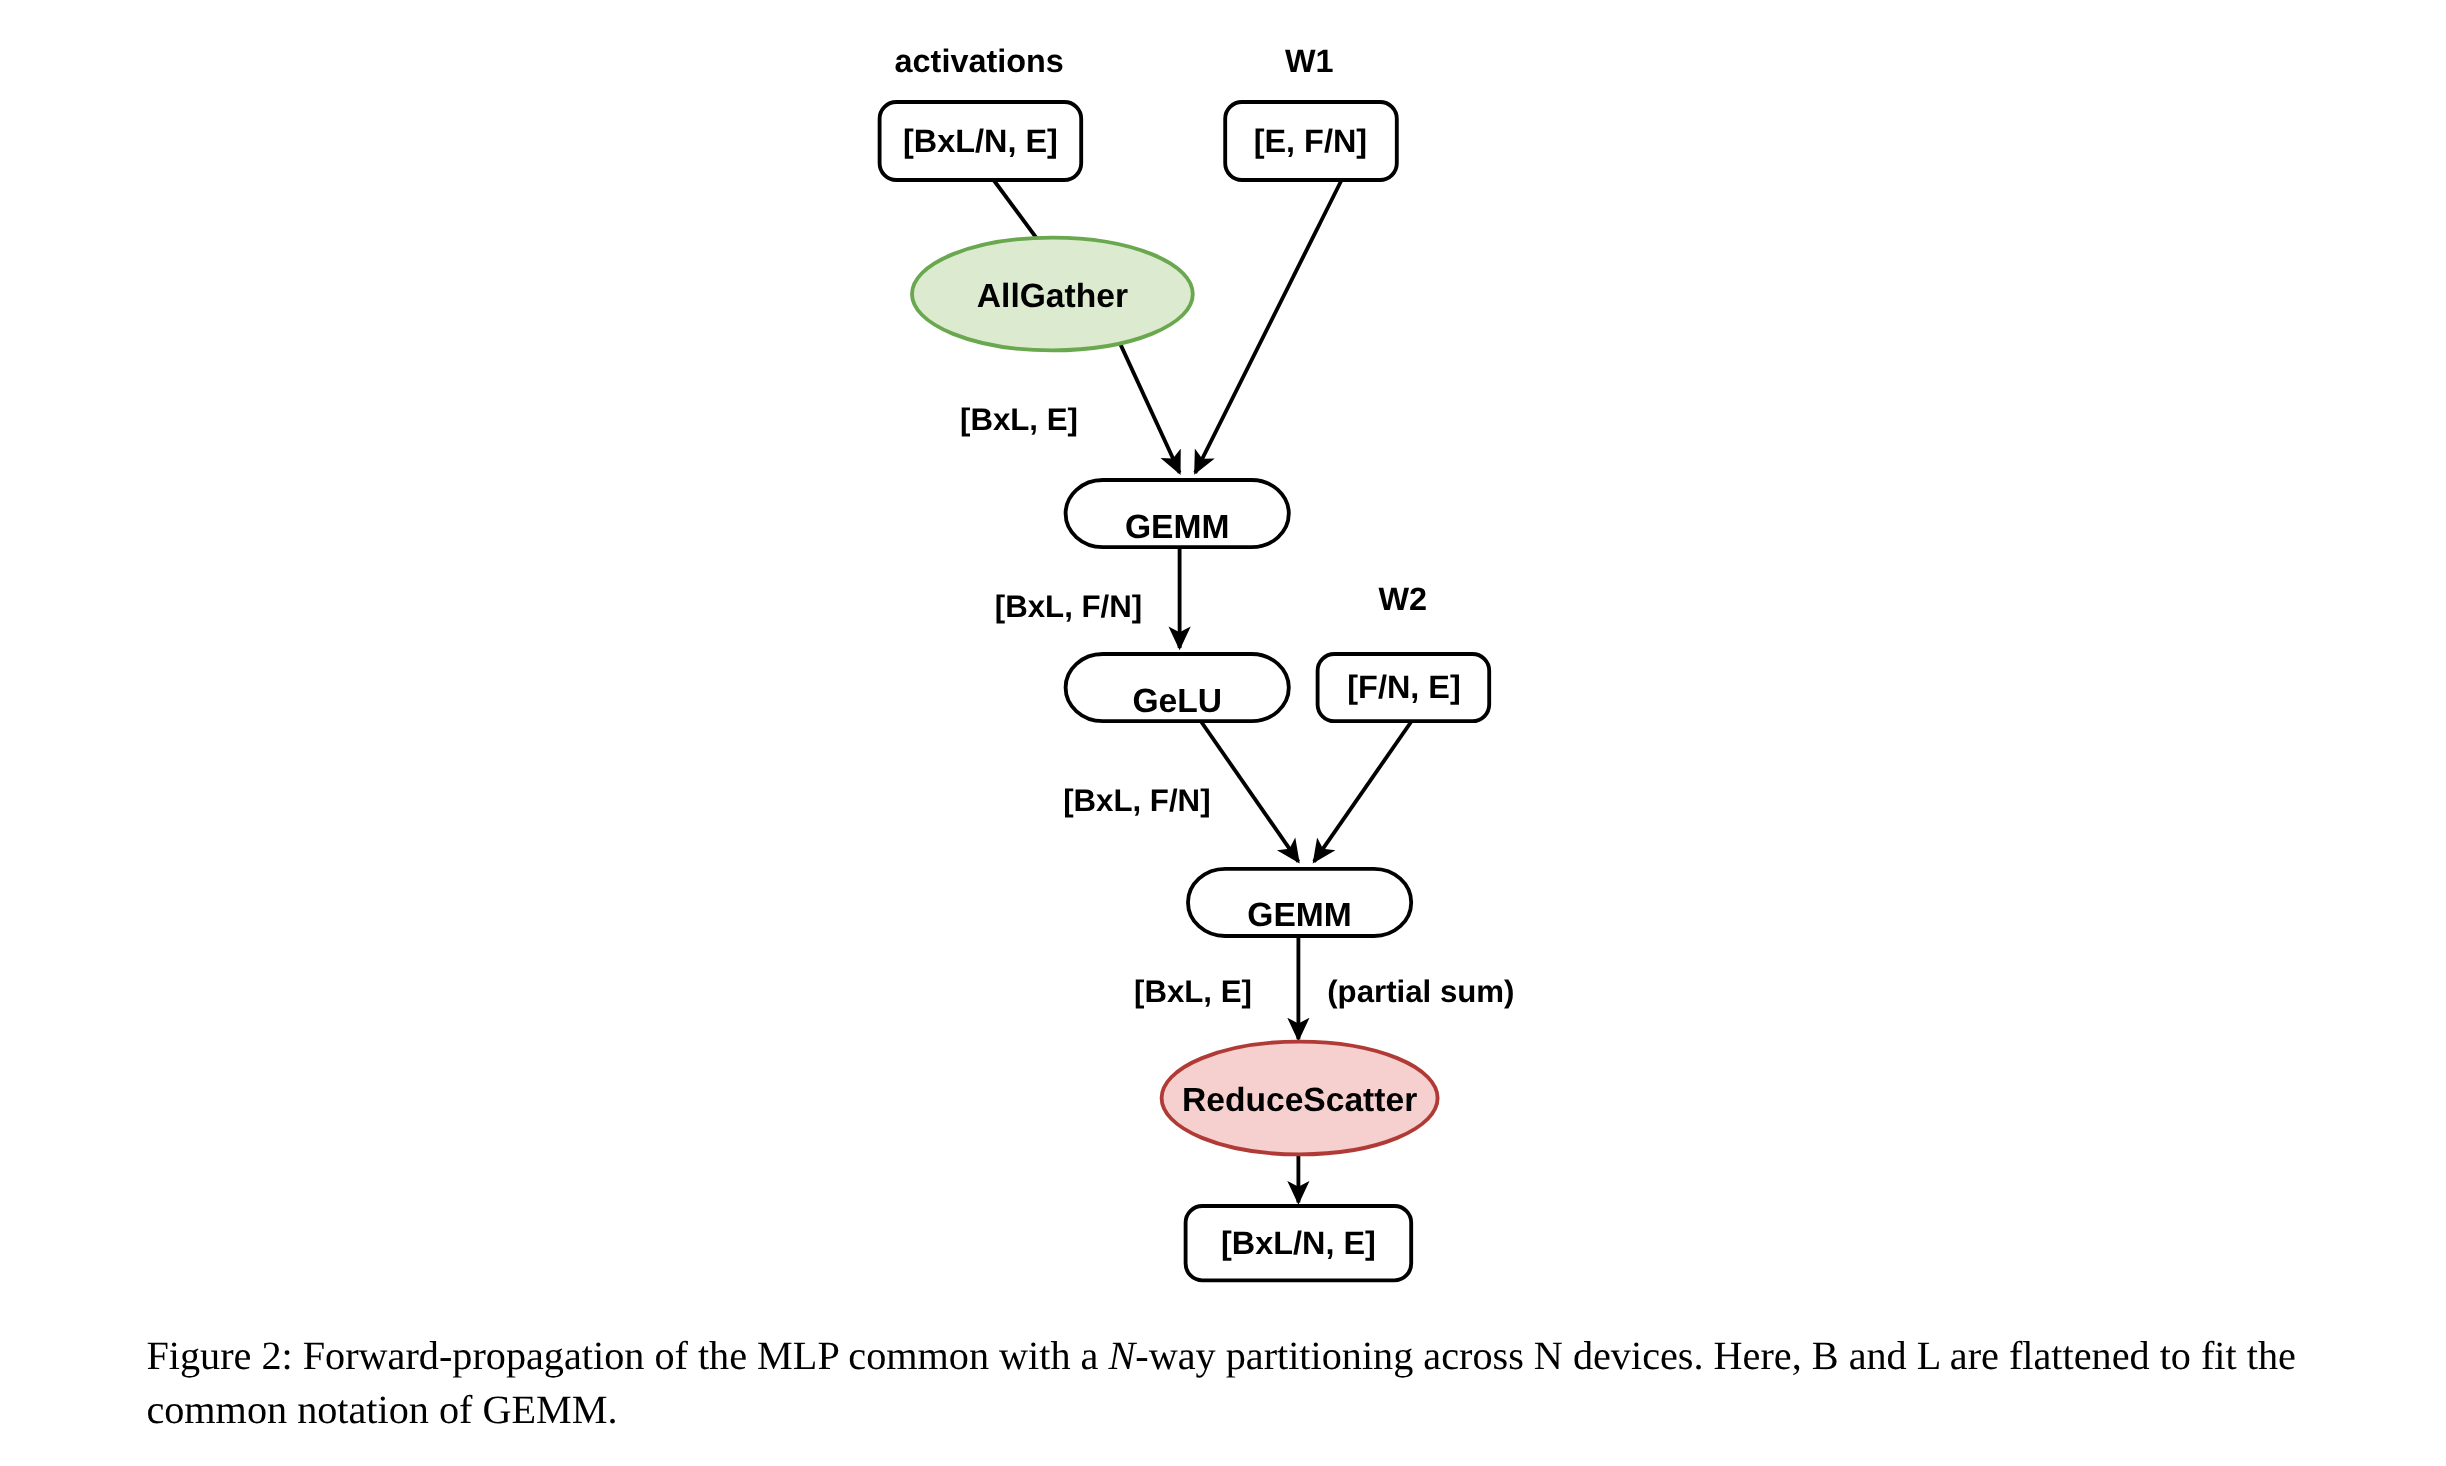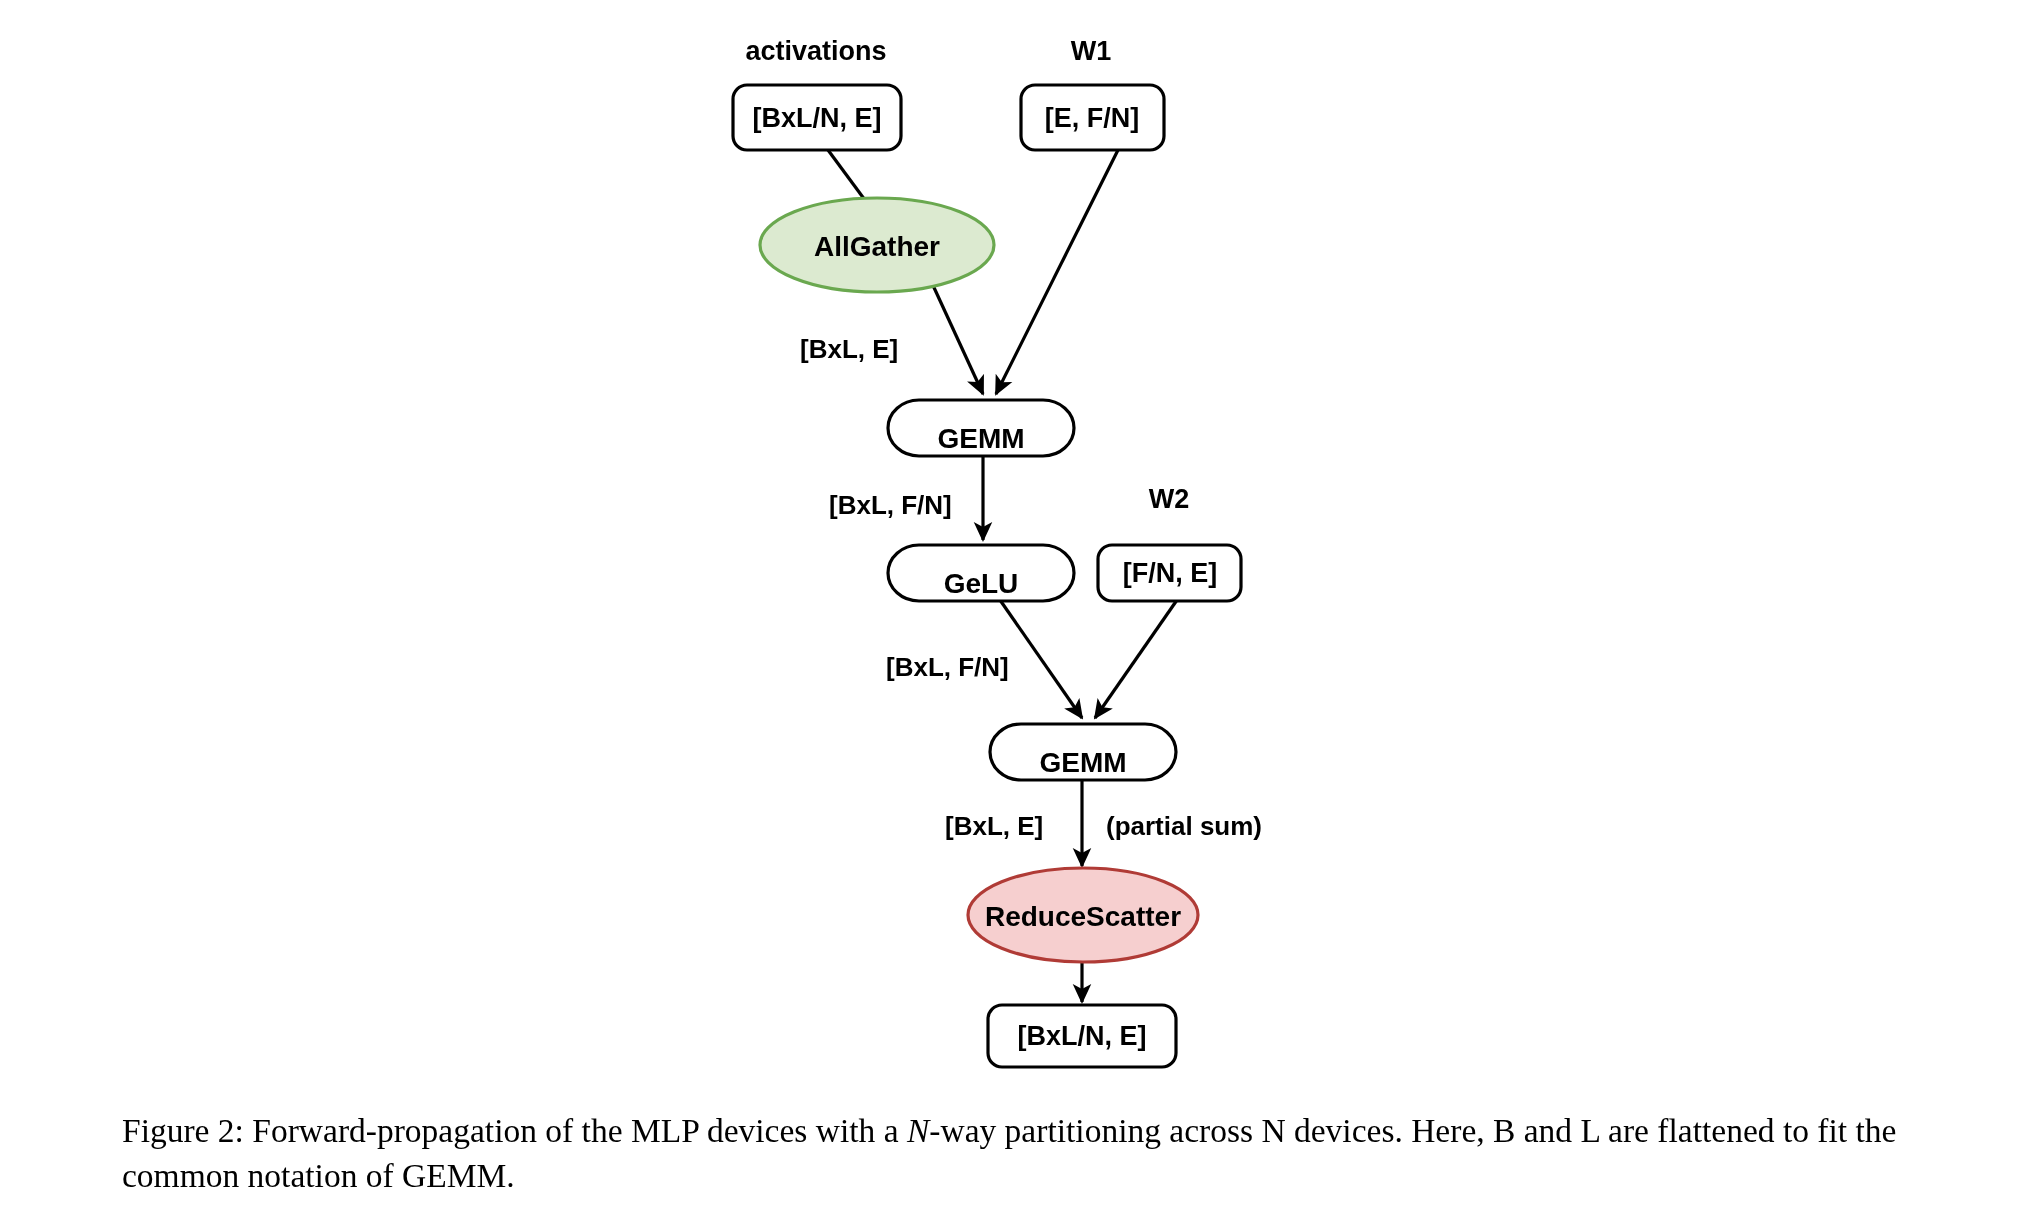--- a/index.html
+++ b/index.html
@@ -153,16 +153,16 @@
     </g>
 
     <text class="edge-label" x="800" y="358" text-anchor="start">[BxL, E]</text>
     <text class="edge-label" x="829" y="514" text-anchor="start">[BxL, F/N]</text>
     <text class="edge-label" x="886" y="676" text-anchor="start">[BxL, F/N]</text>
     <text class="edge-label" x="945" y="835" text-anchor="start">[BxL, E]</text>
     <text class="edge-label" x="1106" y="835" text-anchor="start">(partial sum)</text>
   </svg>
 
   <div class="caption">
-    <span>Figure 2:</span><span> Forward-propagation of the MLP devices with a </span><i>N</i><span>-way partitioning across N devices.  Here, B and L are flattened to fit the common notation of GEMM.</span>
+    <span>Figure 2:</span><span> Forward-propagation of the MLP common with a </span><i>N</i><span>-way partitioning across N devices.  Here, B and L are flattened to fit the common notation of GEMM.</span>
   </div>
 
 </div>
 
 </body></html>

